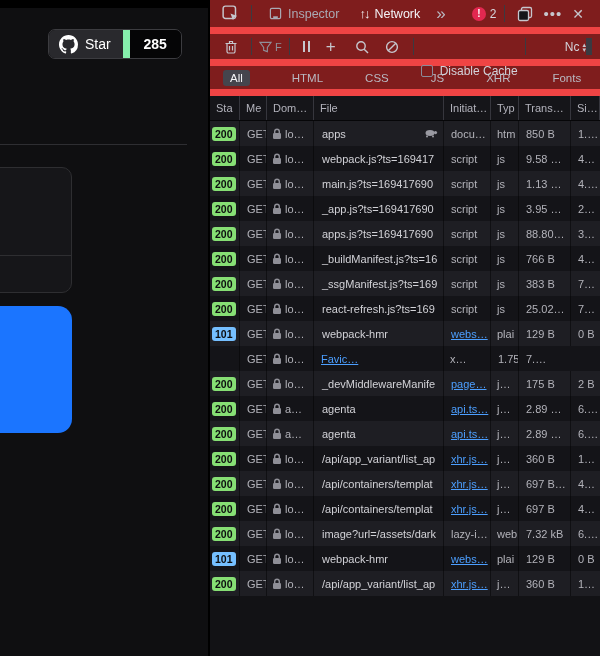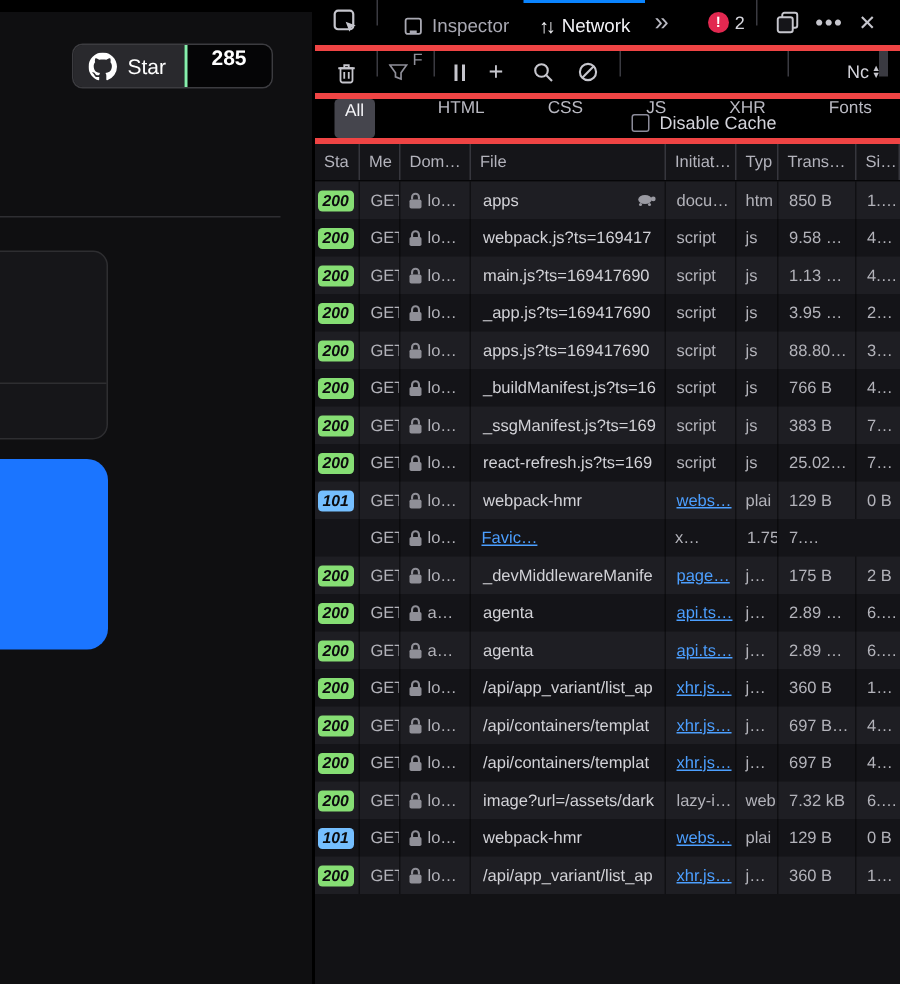--- a/index.html
+++ b/index.html
@@ -7,35 +7,35 @@
               font-family:"Liberation Sans", sans-serif; }
 
   
   .page { position:absolute; left:0; top:0; width:240px; height:656px;
           background:#0f0f11; overflow:hidden; }
   .page-topstrip { position:absolute; left:0; top:0; width:208px; height:8px; background:#000; }
   .star-widget { position:absolute; left:48px; top:29px; height:30px; display:flex;
                  border:1px solid #3c3c40; border-radius:7px; overflow:hidden; }
   .star-left { display:flex; align-items:center; gap:7px; padding:0 12px 0 10px;
                background:#29292d; color:#fff; font-size:14px; }
-  .star-right { display:flex; justify-content:center; min-width:58px;
-                background:#050506; border-left:2px solid #86efac; color:#fff;
+  .star-right { display:flex; align-items:center; justify-content:center; min-width:58px;
+                background:#050506; border-left:7px solid #86efac; color:#fff;
                 font-size:14px; font-weight:600; }
   .page-divider { position:absolute; left:0; top:144px; width:187px; height:1px; background:#2e2e32; }
   .page-card { position:absolute; left:-12px; top:167px; width:84px; height:126px;
                background:#161619; border:1px solid #2e2e31; border-radius:10px; }
   .page-card-divider { position:absolute; left:0; right:0; top:87px; height:1px; background:#2e2e31; }
   .blue-box { position:absolute; left:-14px; top:306px; width:86px; height:127px;
               background:#1b75ff; border-radius:14px; }
 
   
   .splitter { position:absolute; left:208px; top:0; width:2px; height:656px; background:#000; }
   .devtools { position:absolute; left:210px; top:0; width:390px; height:656px;
               background:#121215; color:#b6b6bf; }
-  .bar { display:flex; background:#000000; border-bottom:4px solid #ef4444; }
+  .bar { display:flex; align-items:center; background:#7f1d1d; border-bottom:7px solid #ef4444; }
   .vsep { width:1px; height:17px; background:#3a3a41; margin:0 7px; flex:none; }
   .icon-btn { display:flex; align-items:center; justify-content:center; flex:none; color:#c6c6cd; }
 
   
   .tabbar { height:34px; padding:0 8px 0 8px; }
   .tab { position:relative; height:34px; display:flex; align-items:center; gap:6px;
          padding:0 10px; font-size:12.5px; color:#a9a9b3; }
   .tab.active { color:#f3f3f7; }
   .tab.active .tab-topline { position:absolute; left:0; right:0; top:0; height:2px; background:#0a84ff; }
   .net-arrows { font-size:13px; letter-spacing:-2px; color:inherit; }
@@ -71,21 +71,21 @@
            background:#151519; border-bottom:1px solid #060608; font-size:11px; color:#b3b3bc; }
   .thead .hcell { height:100%; display:flex; align-items:center; padding-left:6px;
                   border-right:1px solid #36363d; overflow:hidden; white-space:nowrap; }
   .tbody { }
   .nrow { display:grid; grid-template-columns:var(--cols); height:25px; align-items:center;
           font-size:11px; }
   .nrow.odd  { background:#1e1e23; }
   .nrow.even { background:#141418; }
   .cell { height:100%; display:flex; align-items:center; overflow:hidden; white-space:nowrap;
           border-right:1px solid rgba(0,0,0,0.45); color:#b3b3ba; }
-  .c-status { padding-left:2px;font-style:italic; }
+  .c-status { padding-left:2px; }
   .c-method { padding-left:7px; color:#b3b3ba; }
   .c-domain { padding-left:5px; gap:3px; }
   .c-file   { padding-left:8px; color:#d2d2d7; justify-content:space-between; }
   .c-init   { padding-left:7px; }
   .c-type   { padding-left:6px; }
   .c-trans  { padding-left:7px; }
   .c-size   { padding-left:7px; border-right:none; }
   .pill { flex:none; width:24px; height:14px; border-radius:3px; color:#0c0c0e;
           font-size:10.5px; font-weight:600; display:flex; align-items:center;
           padding-left:3px; overflow:hidden; }

